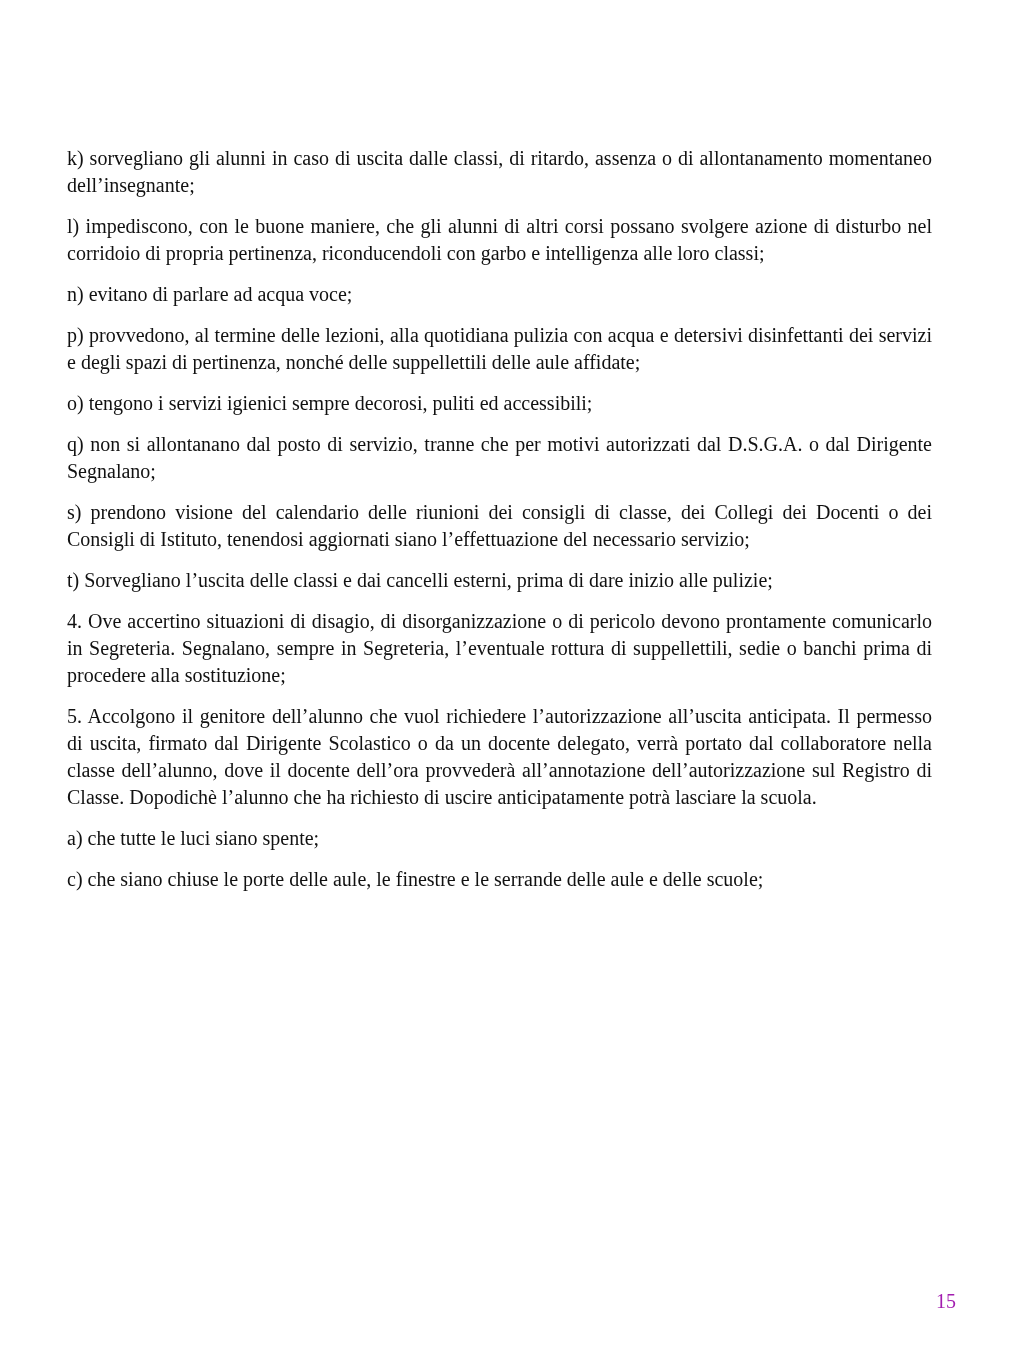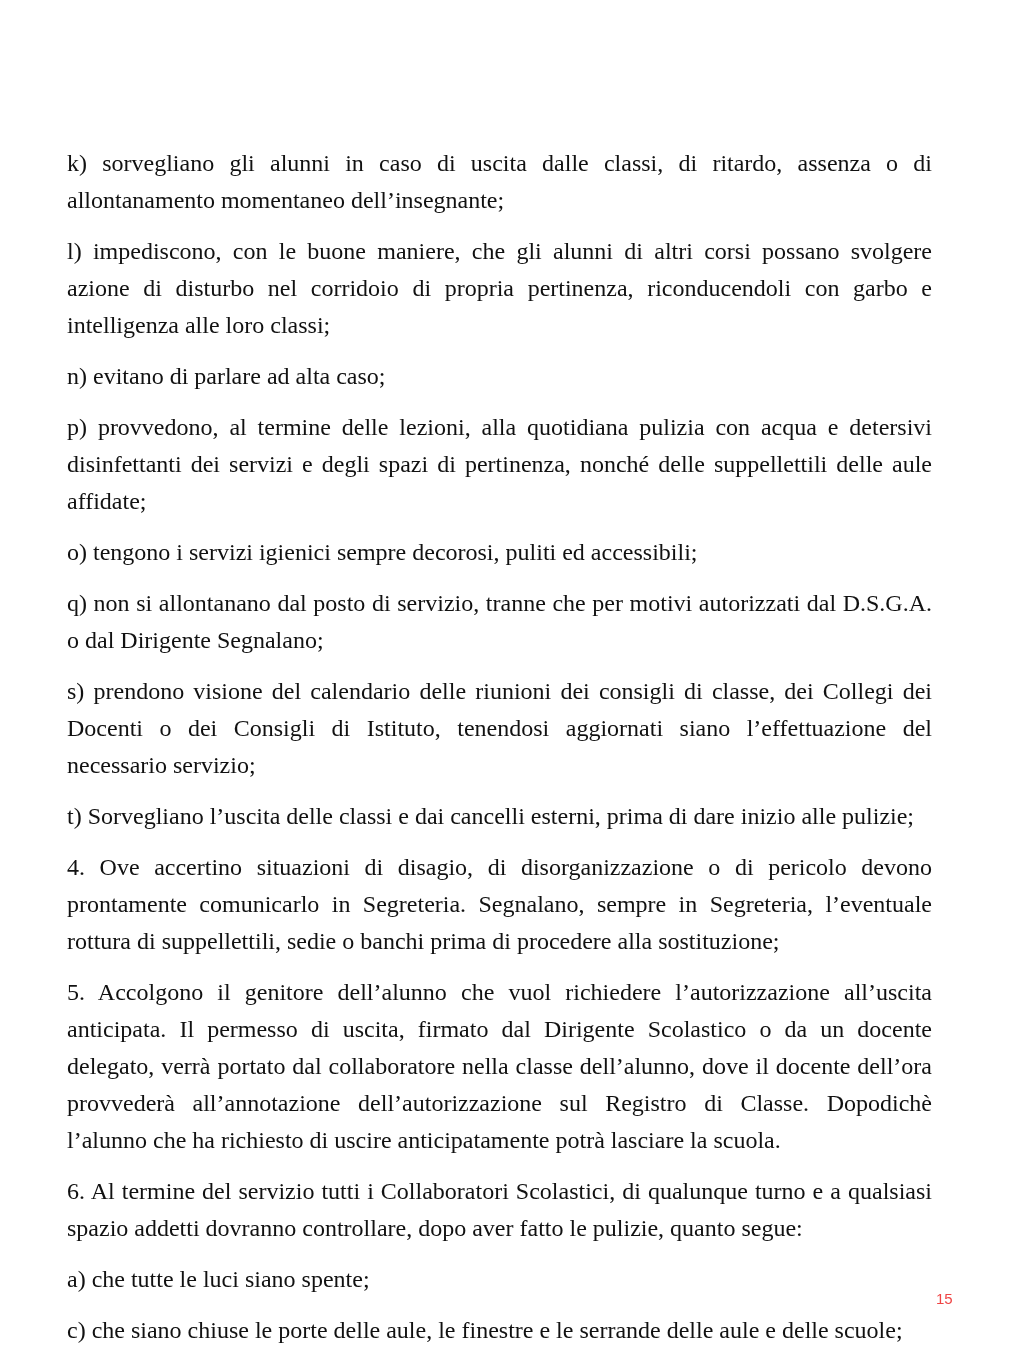--- a/index.html
+++ b/index.html
@@ -12,50 +12,49 @@
       height: 1365px;
       position: relative;
       overflow: hidden;
     }
     .page {
       position: absolute;
       left: 67px;
       top: 145px;
       width: 865px;
       font-family: "Liberation Serif", "DejaVu Serif", serif;
-      font-size: 24px;
-      line-height: 37px;
+      font-size: 20px;
+      line-height: 27px;
       color: #111111;
     }
     .para {
       margin: 0 0 14px 0;
       text-align: justify;
       text-align-last: left;
     }
     .page-number {
       position: absolute;
       left: 936px;
       top: 1290px;
-      font-family: Liberation Sans, sans-serif;
-      font-size: 15px;
-      color: #ef4444;
+      font-family: Liberation Serif, serif;
+      font-size: 20px;
+      color: #a21caf;
     }
   </style>
 </head>
 <body>
 
 <div class="page">
   <p class="para">k) sorvegliano gli alunni in caso di uscita dalle classi, di ritardo, assenza o di allontanamento momentaneo dell’insegnante;</p>
   <p class="para">l) impediscono, con le buone maniere, che gli alunni di altri corsi possano svolgere azione di disturbo nel corridoio di propria pertinenza, riconducendoli con garbo e intelligenza alle loro classi;</p>
-  <p class="para">n) evitano di parlare ad alta caso;</p>
+  <p class="para">n) evitano di parlare ad acqua voce;</p>
   <p class="para">p) provvedono, al termine delle lezioni, alla quotidiana pulizia con acqua e detersivi disinfettanti dei servizi e degli spazi di pertinenza, nonché delle suppellettili delle aule affidate;</p>
   <p class="para">o) tengono i servizi igienici sempre decorosi, puliti ed accessibili;</p>
   <p class="para">q) non si allontanano dal posto di servizio, tranne che per motivi autorizzati dal D.S.G.A. o dal Dirigente Segnalano;</p>
   <p class="para">s) prendono visione del calendario delle riunioni dei consigli di classe, dei Collegi dei Docenti o dei Consigli di Istituto, tenendosi aggiornati siano l’effettuazione del necessario servizio;</p>
   <p class="para">t) Sorvegliano l’uscita delle classi e dai cancelli esterni, prima di dare inizio alle pulizie;</p>
   <p class="para">4. Ove accertino situazioni di disagio, di disorganizzazione o di pericolo devono prontamente comunicarlo in Segreteria. Segnalano, sempre in Segreteria, l’eventuale rottura di suppellettili, sedie o banchi prima di procedere alla sostituzione;</p>
   <p class="para">5. Accolgono il genitore dell’alunno che vuol richiedere l’autorizzazione all’uscita anticipata. Il permesso di uscita, firmato dal Dirigente Scolastico o da un docente delegato, verrà portato dal collaboratore nella classe dell’alunno, dove il docente dell’ora provvederà all’annotazione dell’autorizzazione sul Registro di Classe. Dopodichè l’alunno che ha richiesto di uscire anticipatamente potrà lasciare la scuola.</p>
-  <p class="para">6. Al termine del servizio tutti i Collaboratori Scolastici, di qualunque turno e a qualsiasi spazio addetti dovranno controllare, dopo aver fatto le pulizie, quanto segue:</p>
   <p class="para">a) che tutte le luci siano spente;</p>
   <p class="para">c) che siano chiuse le porte delle aule, le finestre e le serrande delle aule e delle scuole;</p>
 </div>
 
 <div class="page-number">15</div>
 
 </body></html>

